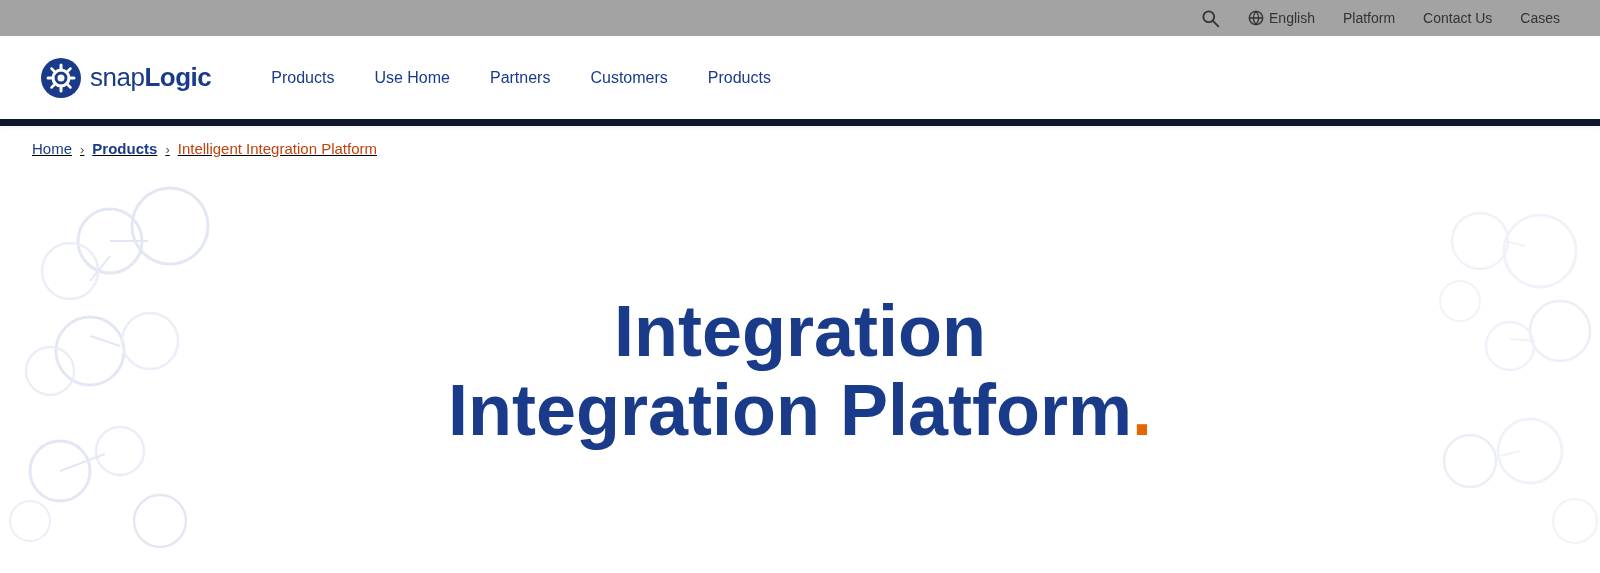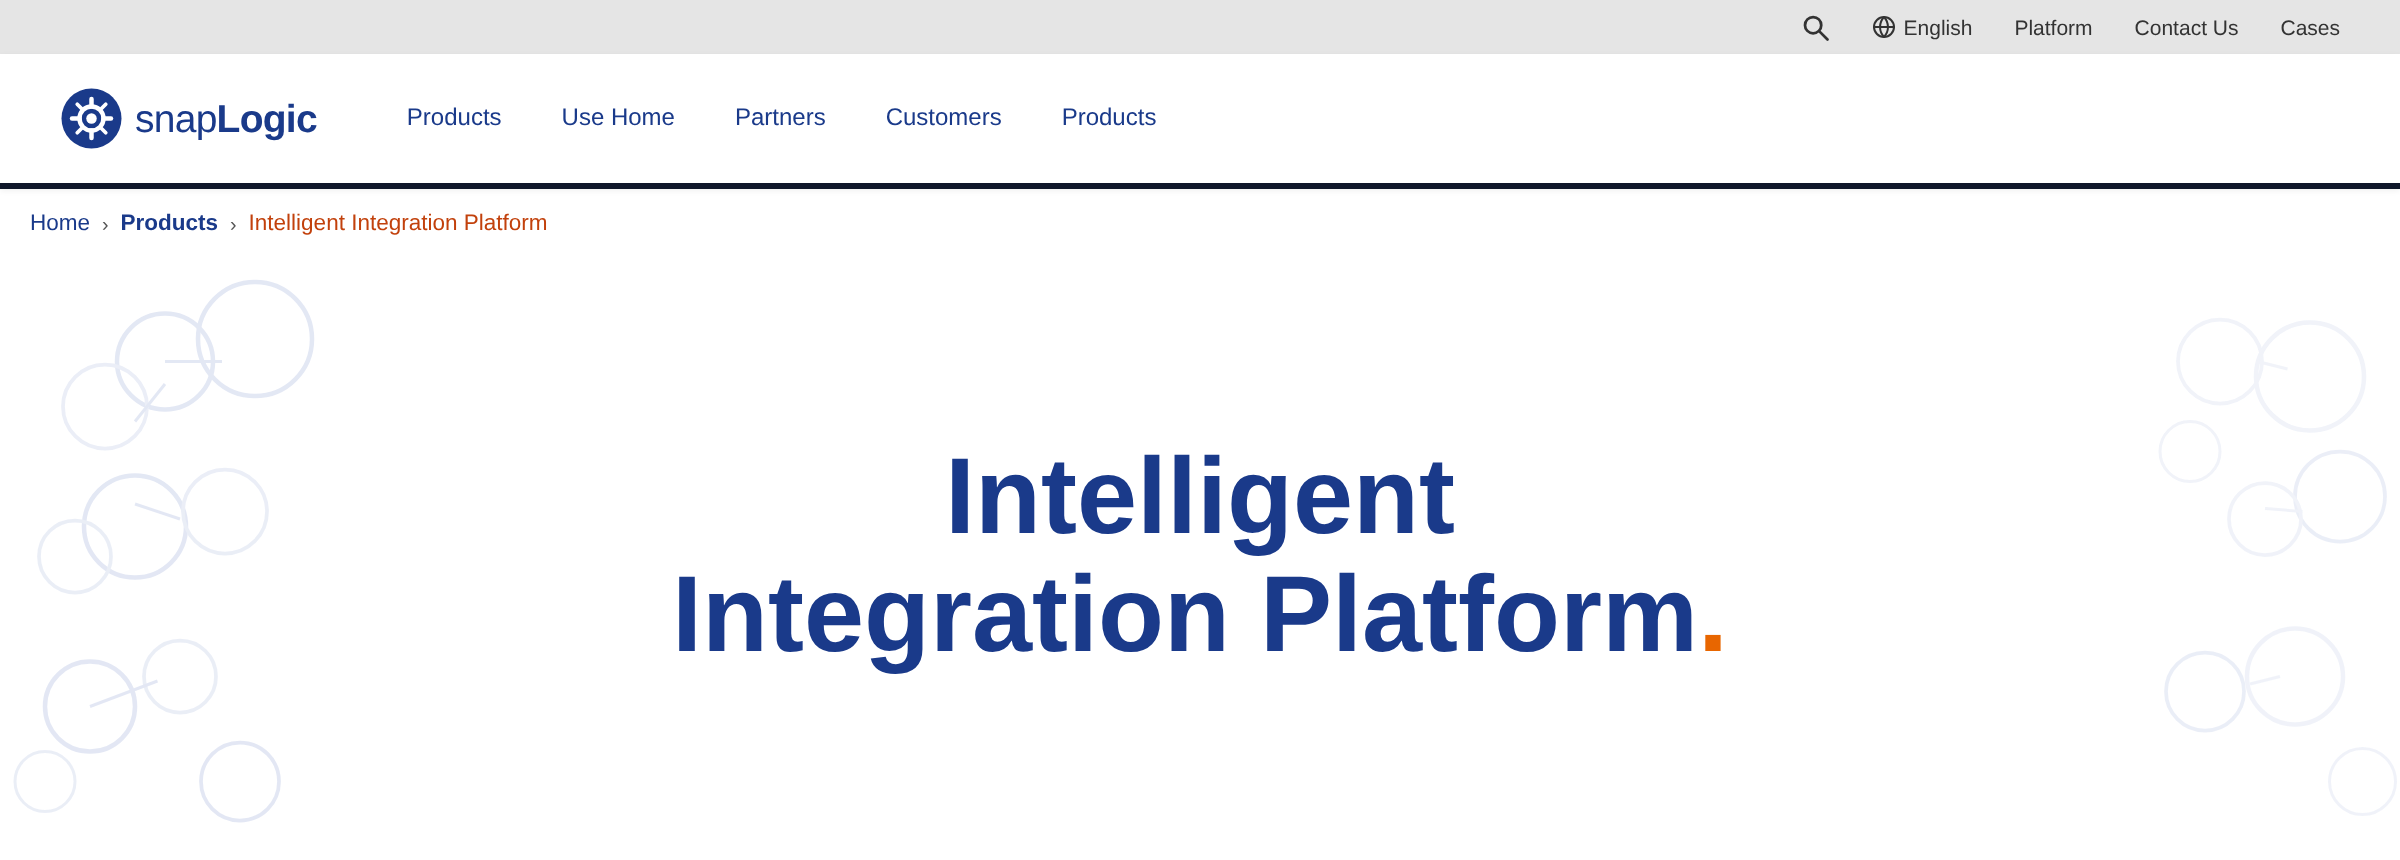--- a/index.html
+++ b/index.html
@@ -1,20 +1,20 @@
 <!DOCTYPE html>
 <html><head>
   <meta charset="utf-8">
   <style>
     * { margin: 0; padding: 0; box-sizing: border-box; }
     body { font-family: 'Arial', sans-serif; background: #fff; overflow-x: hidden; }
 
     
     .top-bar {
-      background: #e5e5e5;
+      background: #a3a3a3;
       height: 36px;
       display: flex;
       align-items: center;
       justify-content: flex-end;
       padding: 0 40px;
       gap: 28px;
     }
     .top-bar-item {
       font-size: 14px;
       color: #333;
@@ -24,21 +24,21 @@
       gap: 5px;
     }
 
     
     .main-nav {
       background: #fff;
       height: 90px;
       display: flex;
       align-items: center;
       padding: 0 40px;
-      border-bottom: 4px solid #0f172a;
+      border-bottom: 7px solid #0f172a;
       box-shadow: 0 1px 4px rgba(0,0,0,0.06);
     }
     .logo {
       display: flex;
       align-items: center;
       gap: 8px;
       text-decoration: none;
       margin-right: 60px;
     }
     .logo-icon {
@@ -72,25 +72,26 @@
       border-radius: 30px;
       padding: 14px 28px;
       font-size: 16px;
       font-weight: 700;
       cursor: pointer;
       white-space: nowrap;
     }
 
     
     .breadcrumb {
-      padding: 14px 20px;
+      padding: 14px 32px;
       display: flex;
       align-items: flex-end;
       gap: 8px;
       font-size: 15px;
+      text-decoration: underline;
     }
     .breadcrumb-home {
       color: #1a3a8a;
       cursor: pointer;
       text-decoration: none;
       font-weight: 500;
     }
     .breadcrumb-sep {
       color: #555;
       font-size: 13px;
@@ -267,17 +268,17 @@
     <circle cx="150" cy="280" r="32" fill="none" stroke="#c5cfe8" stroke-width="3"></circle>
     <circle cx="90" cy="290" r="26" fill="none" stroke="#b0bde0" stroke-width="2.5"></circle>
     <circle cx="195" cy="350" r="22" fill="none" stroke="#c5cfe8" stroke-width="2"></circle>
     <line x1="125" y1="70" x2="145" y2="75" stroke="#c5cfe8" stroke-width="2"></line>
     <line x1="155" y1="170" x2="130" y2="168" stroke="#c5cfe8" stroke-width="2"></line>
     <line x1="120" y1="285" x2="140" y2="280" stroke="#c5cfe8" stroke-width="2"></line>
   </svg>
 
   <div class="hero-text">
     <h1 class="hero-title">
-      <span>Intelligent</span><br>
+      <span>Integration</span><br>
       <span>Integration Platform</span><span class="dot">.</span>
     </h1>
   </div>
 </section>
 
 </body></html>

